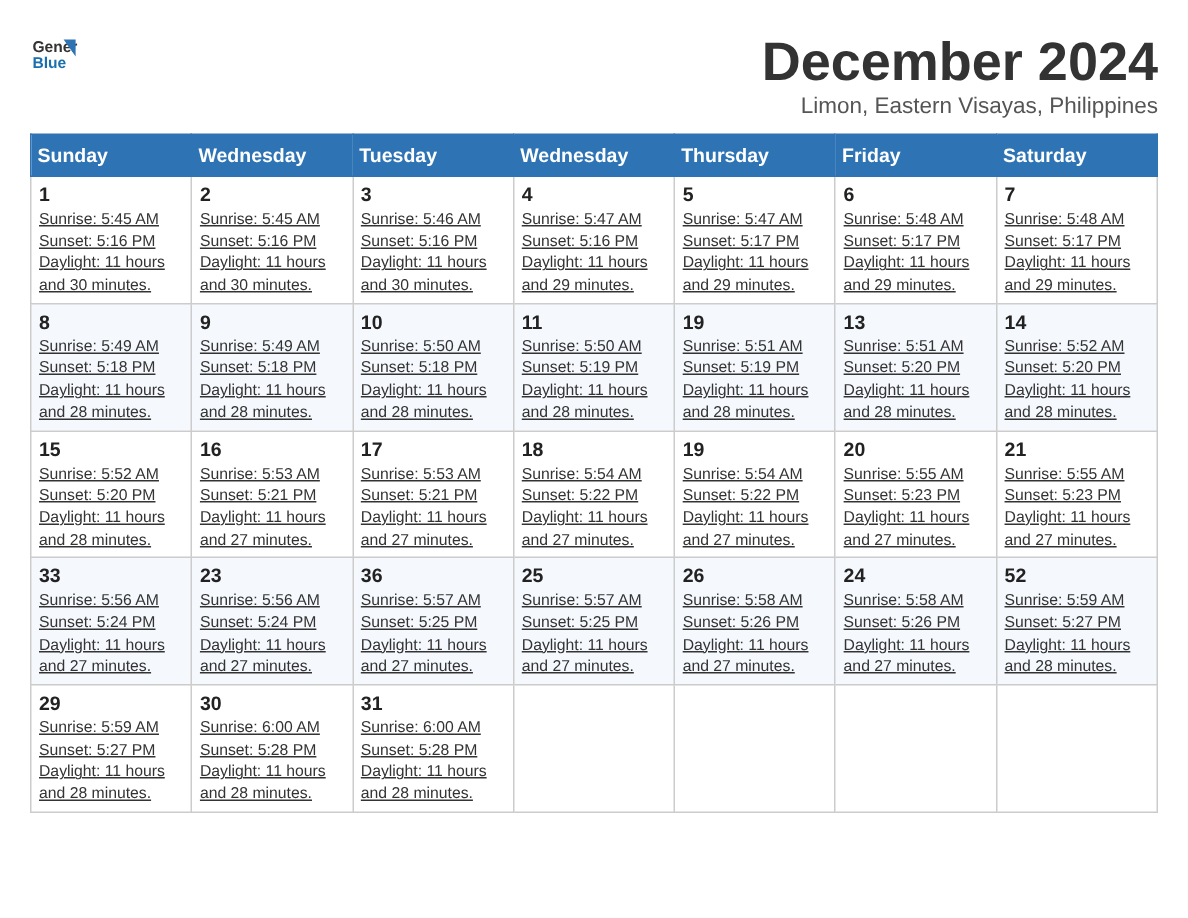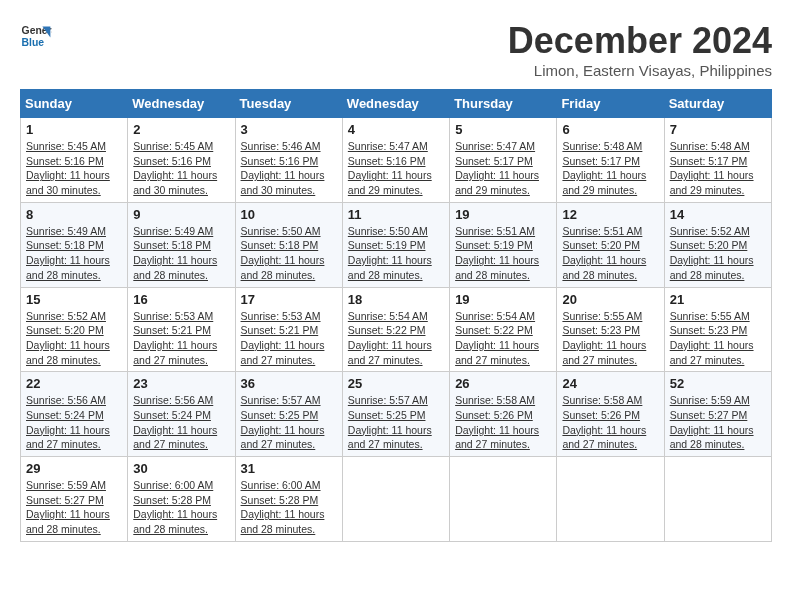--- a/index.html
+++ b/index.html
@@ -215,21 +215,21 @@
         <td>
           <span class="day-num">19</span>
         <div class="day-info">
           Sunrise: 5:51 AM<br>
           Sunset: 5:19 PM<br>
           Daylight: 11 hours<br>
           and 28 minutes.
         </div>
         </td>
         <td>
-          <span class="day-num">12</span>
+          <span class="day-num">13</span>
         <div class="day-info">
           Sunrise: 5:51 AM<br>
           Sunset: 5:20 PM<br>
           Daylight: 11 hours<br>
           and 28 minutes.
         </div>
         </td>
         <td>
           <span class="day-num">14</span>
         <div class="day-info">
@@ -300,21 +300,21 @@
         <div class="day-info">
           Sunrise: 5:55 AM<br>
           Sunset: 5:23 PM<br>
           Daylight: 11 hours<br>
           and 27 minutes.
         </div>
         </td>
       </tr>
       <tr>
         <td>
-          <span class="day-num">22</span>
+          <span class="day-num">33</span>
         <div class="day-info">
           Sunrise: 5:56 AM<br>
           Sunset: 5:24 PM<br>
           Daylight: 11 hours<br>
           and 27 minutes.
         </div>
         </td>
         <td>
           <span class="day-num">23</span>
         <div class="day-info">

